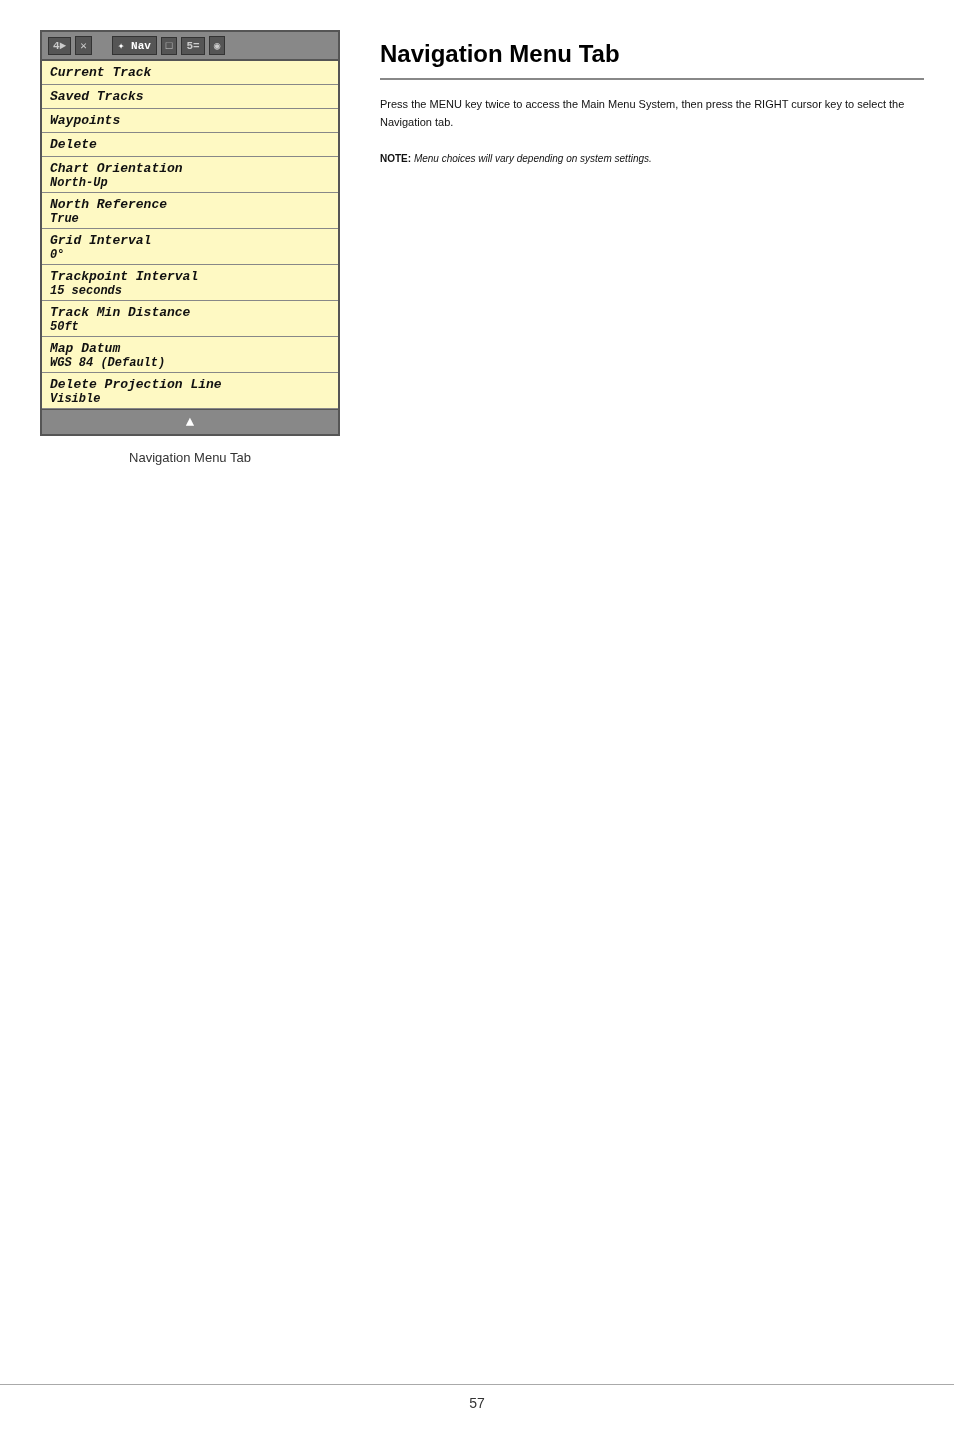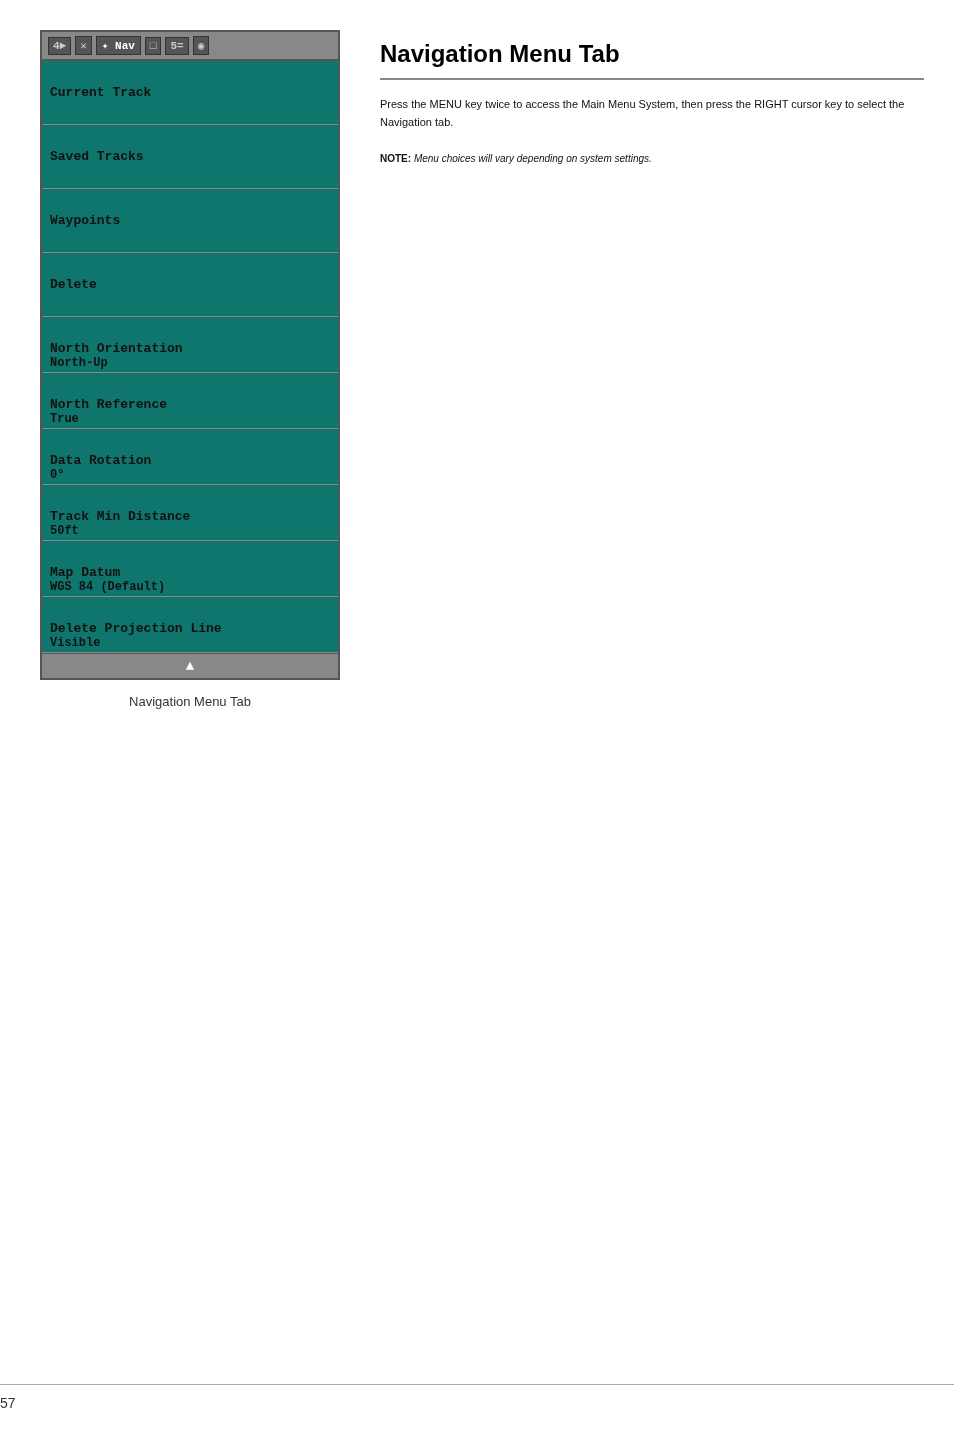--- a/index.html
+++ b/index.html
@@ -58,31 +58,33 @@
       justify-content: center;
     }
 
     .toolbar-nav-highlighted {
       background: #555;
       color: #fff;
       font-size: 11px;
       font-weight: bold;
       padding: 2px 5px;
       border: 1px solid #333;
+      margin-left: 16px;
     }
 
     
     .menu-item {
       border-bottom: 1px solid #888;
-      padding: 24px 8px;
+      padding: 4px 8px;
       font-size: 13px;
       font-weight: bold;
       color: #111;
       font-family: 'Courier New', monospace;
-      background: #0f766e;
+      background: #fef9c3;
+      font-style: italic;
     }
 
     .menu-item.with-value {
       padding-bottom: 2px;
     }
 
     .menu-item .item-label {
       display: block;
     }
 
@@ -151,20 +153,21 @@
       font-style: normal;
       font-weight: bold;
     }
 
     
     .page-footer {
       position: absolute;
       bottom: 20px;
       left: 0;
       right: 0;
+      text-align: center;
       border-top: 1px solid #aaa;
       padding-top: 10px;
       font-size: 14px;
       color: #333;
     }
   </style>
 </head>
 <body>
 
 <div class="page-container">
@@ -188,30 +191,34 @@
       <div class="menu-item">
         <span class="item-label">Saved Tracks</span>
       </div>
       <div class="menu-item">
         <span class="item-label">Waypoints</span>
       </div>
       <div class="menu-item">
         <span class="item-label">Delete</span>
       </div>
       <div class="menu-item with-value">
-        <span class="item-label">North Orientation</span>
+        <span class="item-label">Chart Orientation</span>
         <span class="item-value">North-Up</span>
       </div>
       <div class="menu-item with-value">
         <span class="item-label">North Reference</span>
         <span class="item-value">True</span>
       </div>
       <div class="menu-item with-value">
-        <span class="item-label">Data Rotation</span>
+        <span class="item-label">Grid Interval</span>
         <span class="item-value">0°</span>
+      </div>
+      <div class="menu-item with-value">
+        <span class="item-label">Trackpoint Interval</span>
+        <span class="item-value">15 seconds</span>
       </div>
       <div class="menu-item with-value">
         <span class="item-label">Track Min Distance</span>
         <span class="item-value">50ft</span>
       </div>
       <div class="menu-item with-value">
         <span class="item-label">Map Datum</span>
         <span class="item-value">WGS 84 (Default)</span>
       </div>
       <div class="menu-item with-value">

